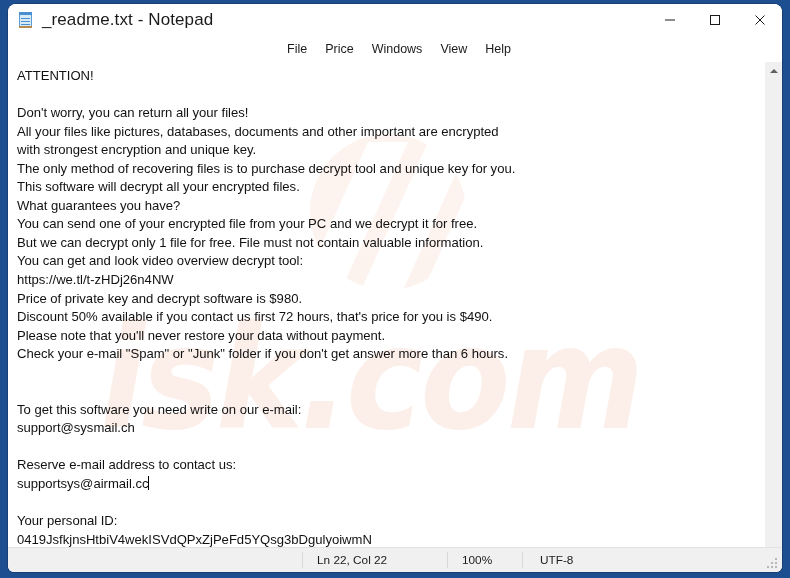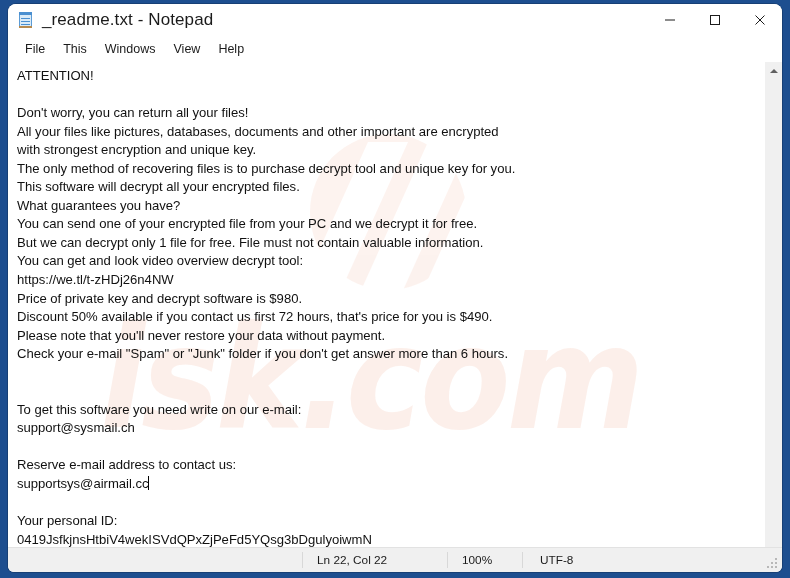--- a/index.html
+++ b/index.html
@@ -116,20 +116,21 @@
 
   
   #menubar {
     flex: 0 0 25px;
     height: 25px;
     background: #ffffff;
     display: flex;
     align-items: center;
     padding-left: 8px;
     gap: 0;
+    justify-content: center;
   }
   .menu-item {
     font-size: 12.5px;
     color: #1b1b1b;
     padding: 2px 9px;
     white-space: nowrap;
   }
 
   
   #editor-wrap {
@@ -310,21 +311,21 @@
           <svg width="12" height="12" viewBox="0 0 12 12" aria-hidden="true">
             <line x1="1.5" y1="1.5" x2="10.5" y2="10.5" stroke="#1b1b1b" stroke-width="1"></line>
             <line x1="10.5" y1="1.5" x2="1.5" y2="10.5" stroke="#1b1b1b" stroke-width="1"></line>
           </svg>
         </div>
       </div>
     </div>
 
     <div id="menubar">
       <div class="menu-item">File</div>
-      <div class="menu-item">This</div>
+      <div class="menu-item">Price</div>
       <div class="menu-item">Windows</div>
       <div class="menu-item">View</div>
       <div class="menu-item">Help</div>
     </div>
 
     <div id="editor-wrap">
       <div id="editor">
 
         <div id="watermark">
           <svg id="wm-logo" viewBox="0 0 300 210">

